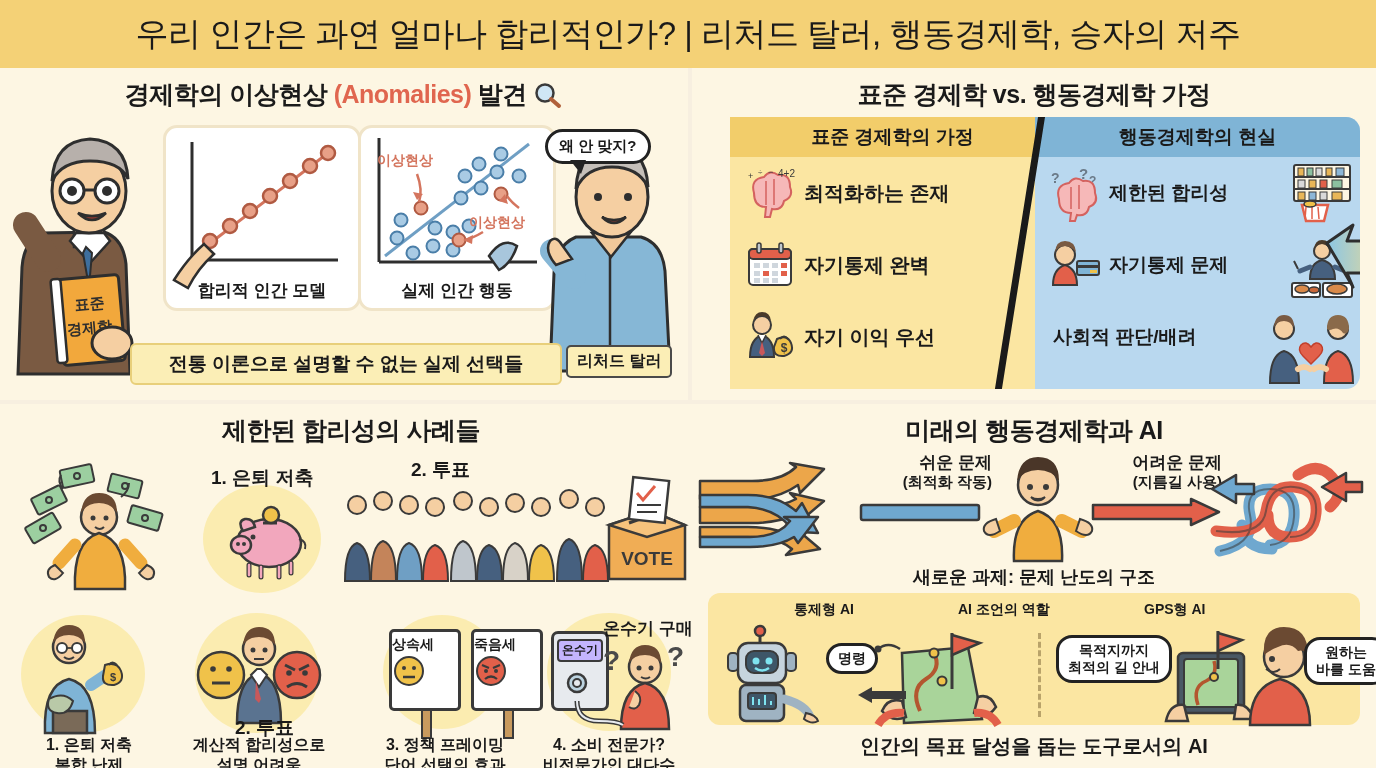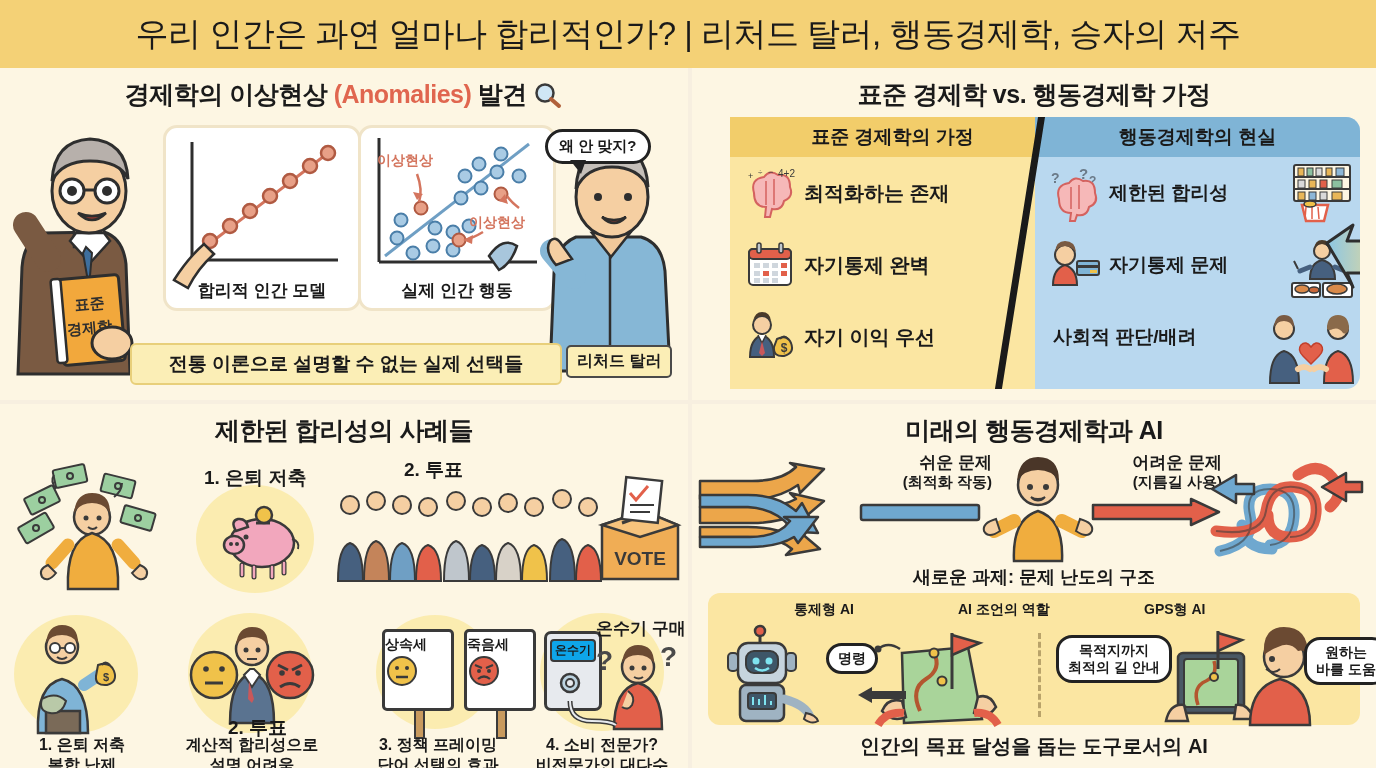--- a/index.html
+++ b/index.html
@@ -19,21 +19,21 @@
   .header-title{
     font-size:33px;font-weight:normal;color:#1a1a1a;letter-spacing:-.5px;
     white-space:nowrap;
   }
 
   
   .grid{position:absolute;left:0;top:68px;width:1376px;height:700px;padding-left:27px;}
   .panel{position:absolute;background:#fdf6e3;overflow:hidden;}
   .p-tl{left:0;top:0;width:688px;height:332px;}
   .p-tr{left:692px;top:0;width:684px;height:332px;}
-  .p-bl{left:0;top:336px;width:688px;height:364px;}
+  .p-bl{left:7px;top:336px;width:688px;height:364px;}
   .p-br{left:692px;top:336px;width:684px;height:364px;}
   .vdiv{position:absolute;left:688px;top:0;width:4px;height:700px;background:#f7efe0;}
   .hdiv{position:absolute;left:0;top:332px;width:1376px;height:4px;background:#f7efe0;}
 
   .panel-title{
     text-align:center;font-size:25px;font-weight:bold;color:#1a1a1a;
     margin-top:10px;letter-spacing:-.5px;white-space:nowrap;
   }
   .panel-title .accent{color:#e0664f;}
 
@@ -102,21 +102,21 @@
   .vote-cap{position:absolute;left:330px;top:148px;width:350px;text-align:center;
             font-size:18px;font-weight:bold;color:#1a1a1a;}
   .sign{position:absolute;width:72px;height:82px;background:#fff;border:3px solid #3a3a3a;
         border-radius:5px;display:flex;flex-direction:column;align-items:flex-start;
         justify-content:flex-start;padding-top:4px;box-sizing:border-box;}
   .sign-txt{font-size:14px;font-weight:bold;color:#1a1a1a;}
   .sign-post{position:absolute;width:7px;height:26px;background:#c89a5e;border:2px solid #3a3a3a;}
   .heater{position:absolute;width:52px;height:74px;background:#e7eaee;border:3px solid #3a3a3a;
           border-radius:7px;}
   .heater-txt{position:absolute;font-size:12px;font-weight:bold;color:#1a1a1a;
-              background:#0ea5e9;border:2px solid #3a3a3a;border-radius:4px;padding:1px 3px;}
+              background:#c4b5fd;border:2px solid #3a3a3a;border-radius:4px;padding:1px 3px;}
   .qmark{position:absolute;font-size:28px;font-weight:bold;color:#4a4a4a;}
 
   
   .br-body{position:relative;width:684px;height:318px;}
   .flow-lbl{position:absolute;text-align:right;font-size:17px;font-weight:bold;
             color:#1a1a1a;line-height:1.2;white-space:nowrap;}
   .flow-lbl .sub{font-size:15px;font-weight:bold;}
   .flow-caption{position:absolute;left:0;top:118px;width:684px;text-align:center;
                 font-size:18px;font-weight:bold;color:#1a1a1a;}
   .ai-box{position:absolute;left:16px;top:146px;width:652px;height:132px;

